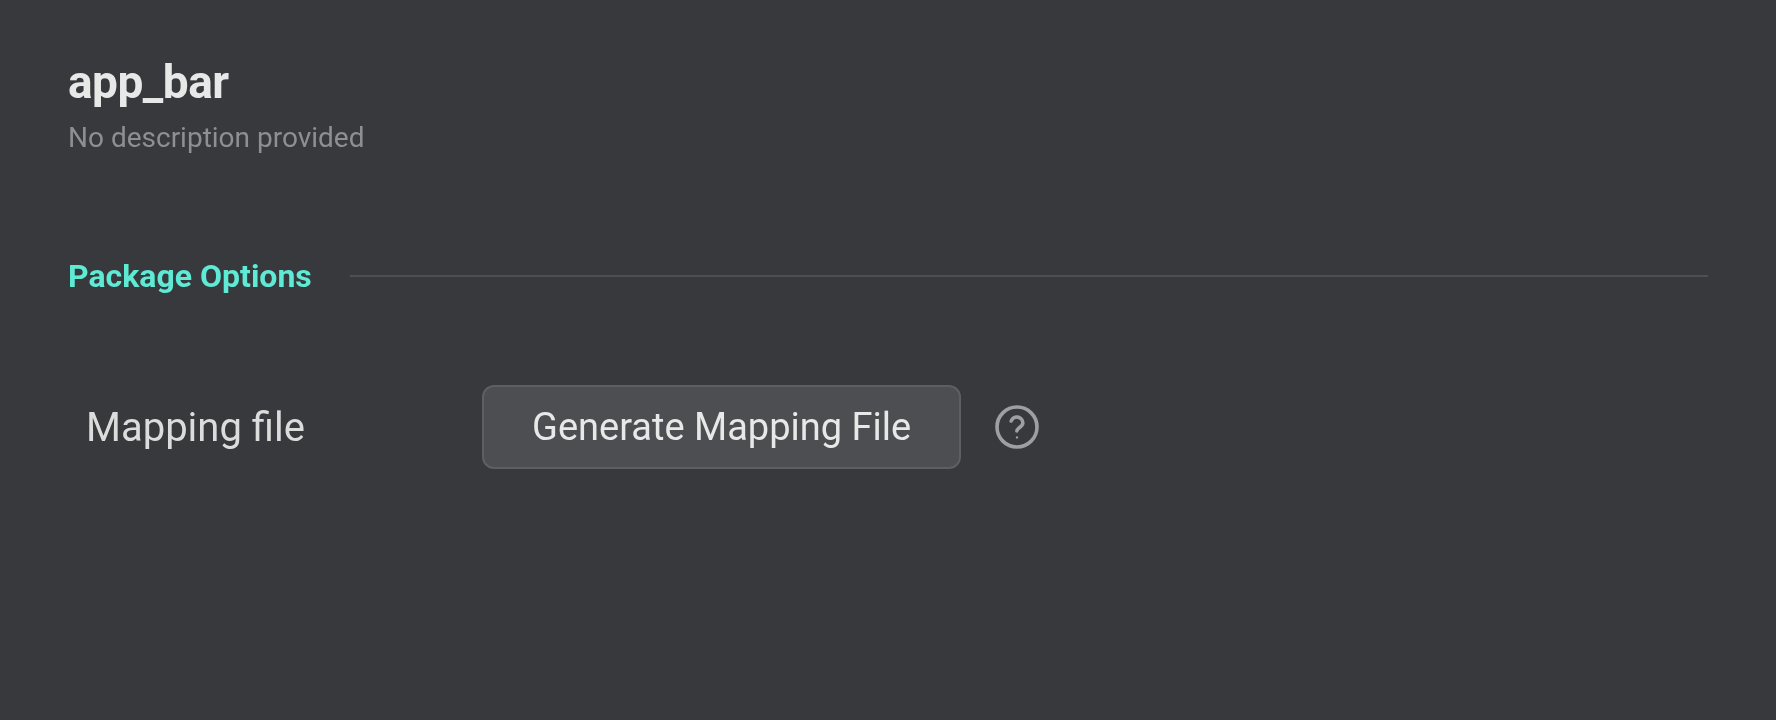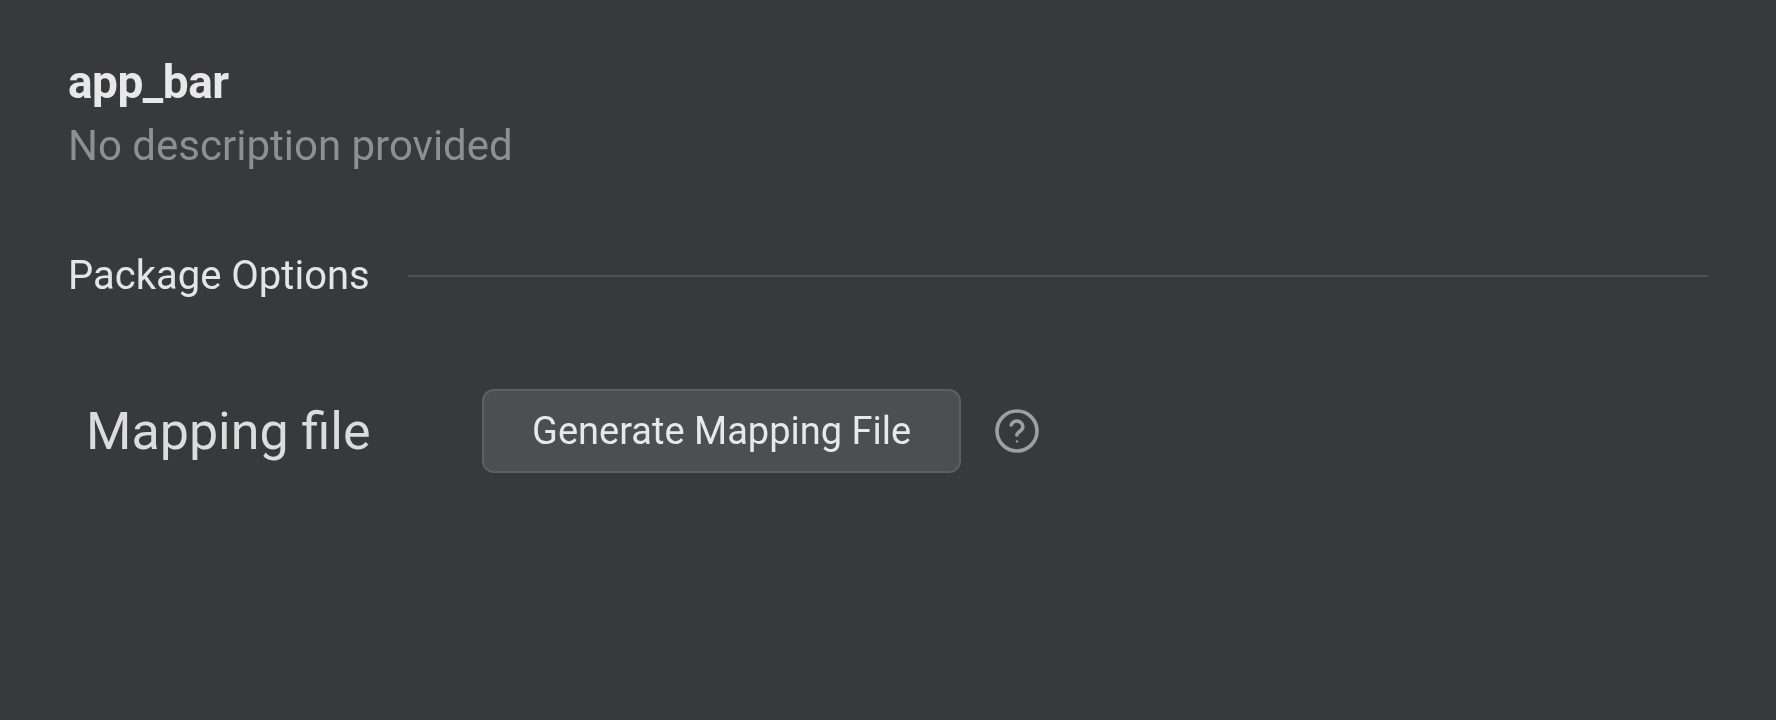--- a/index.html
+++ b/index.html
@@ -18,50 +18,50 @@
       padding: 55px 68px;
     }
     .title {
       font-size: 46px;
       font-weight: 700;
       color: #e8e8e8;
       margin-bottom: 12px;
       letter-spacing: -0.5px;
     }
     .description {
-      font-size: 42px;
+      font-size: 28px;
       font-weight: 400;
       color: #8d8f91;
-      margin-bottom: 82px;
+      margin-bottom: 103px;
     }
     .section-header {
       display: flex;
       align-items: center;
       margin-bottom: 90px;
     }
     .section-title {
-      font-size: 40px;
-      font-weight: 400;
-      color: #e5e5e5;
+      font-size: 32px;
+      font-weight: 700;
+      color: #5eead4;
       padding-right: 38px;
       white-space: nowrap;
     }
     .section-divider {
       flex: 1;
       height: 2px;
       background-color: #4d4f52;
     }
     .option-row {
       display: flex;
       align-items: center;
       padding-left: 18px;
       margin-bottom: 62px;
     }
     .option-label {
-      font-size: 52px;
+      font-size: 40px;
       font-weight: 400;
       color: #dcdcdc;
       width: 396px;
       flex-shrink: 0;
     }
     .option-controls {
       display: flex;
       align-items: center;
       gap: 32px;
     }

